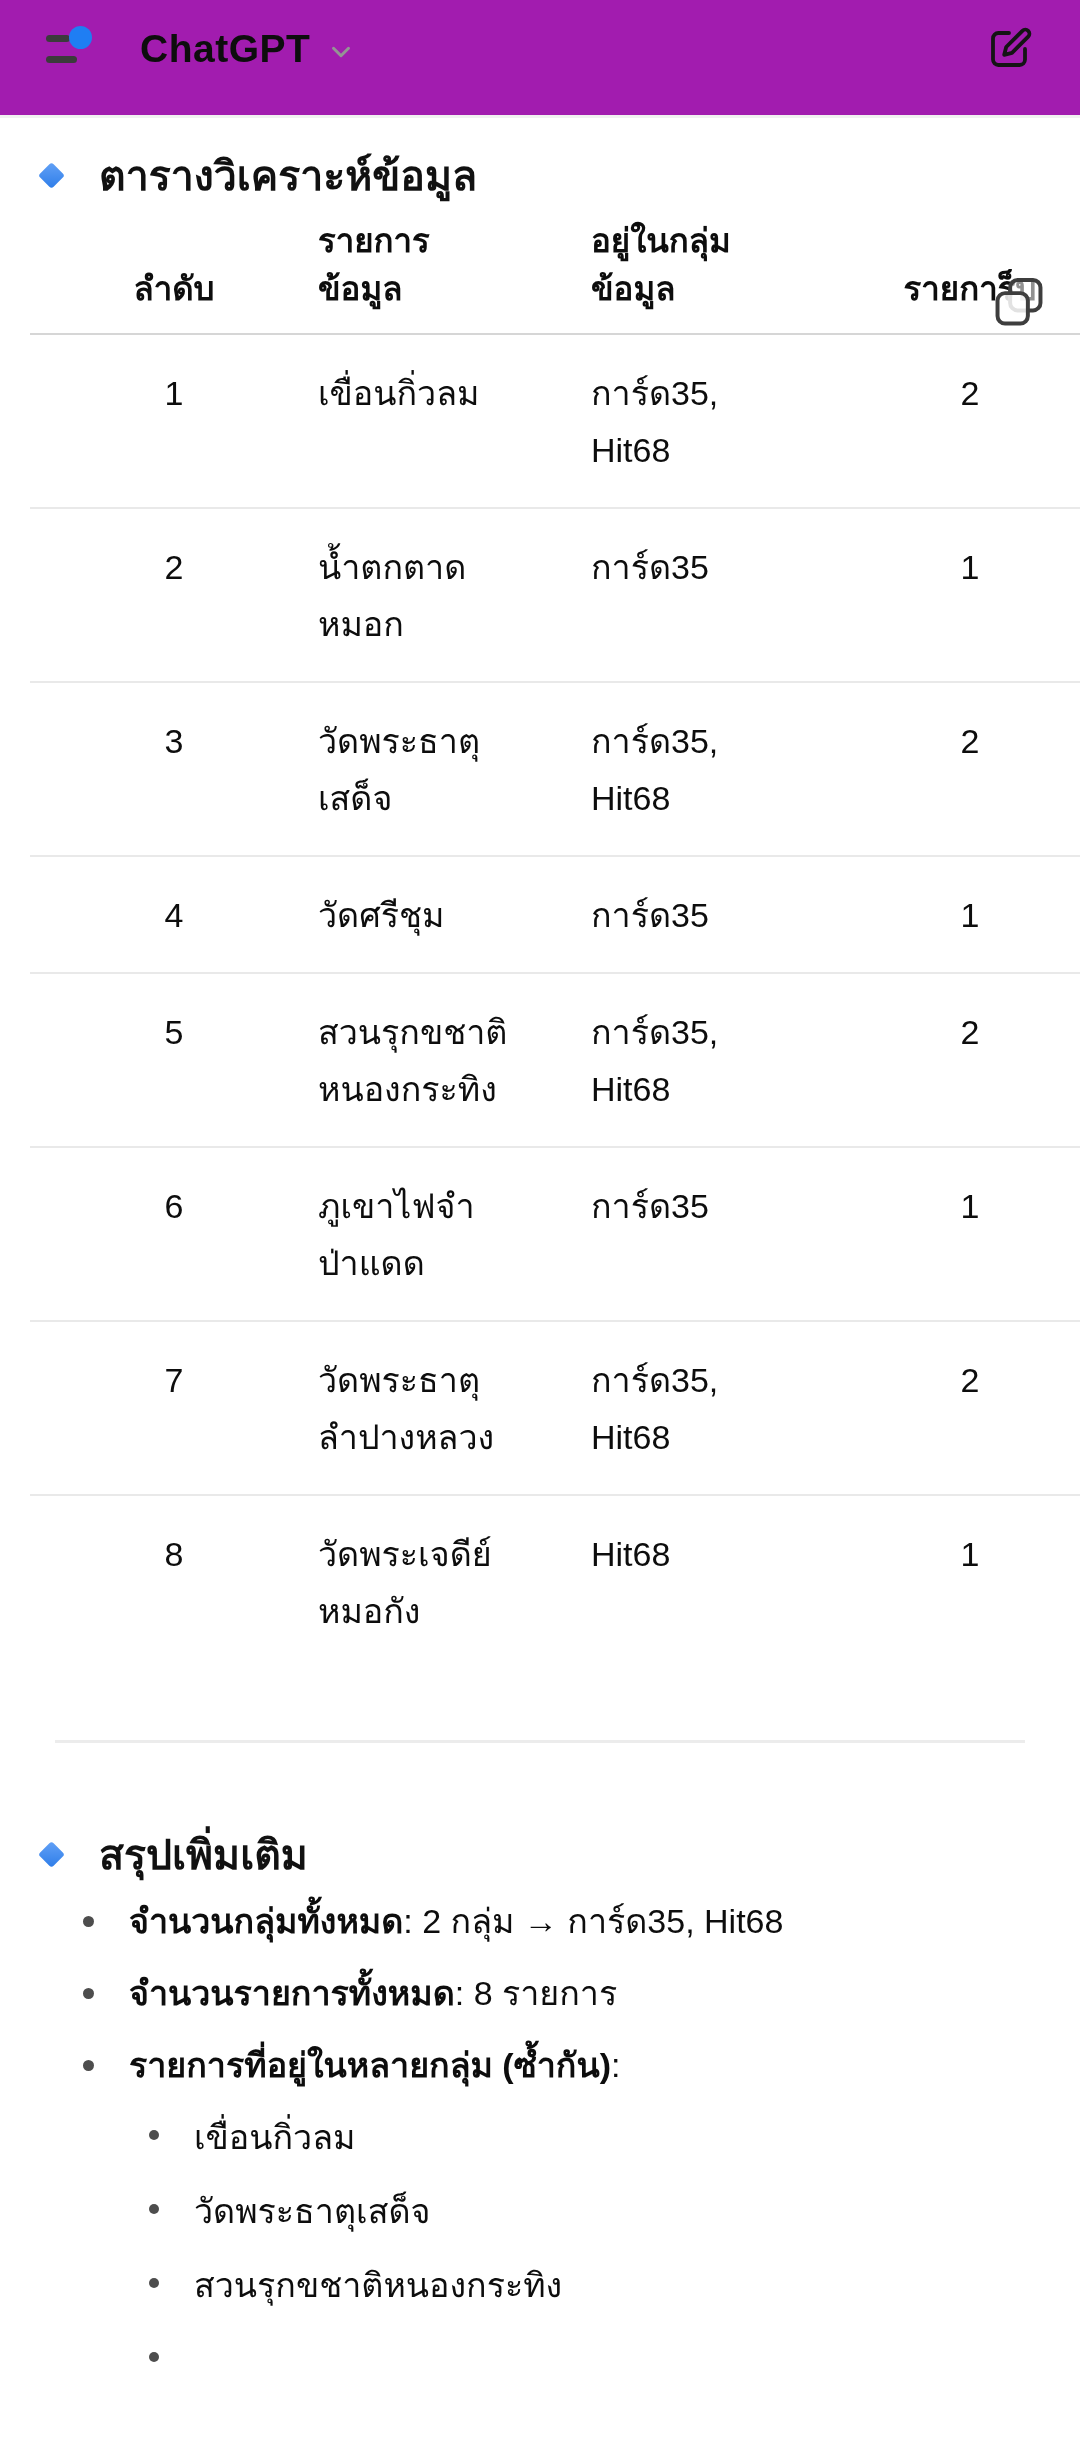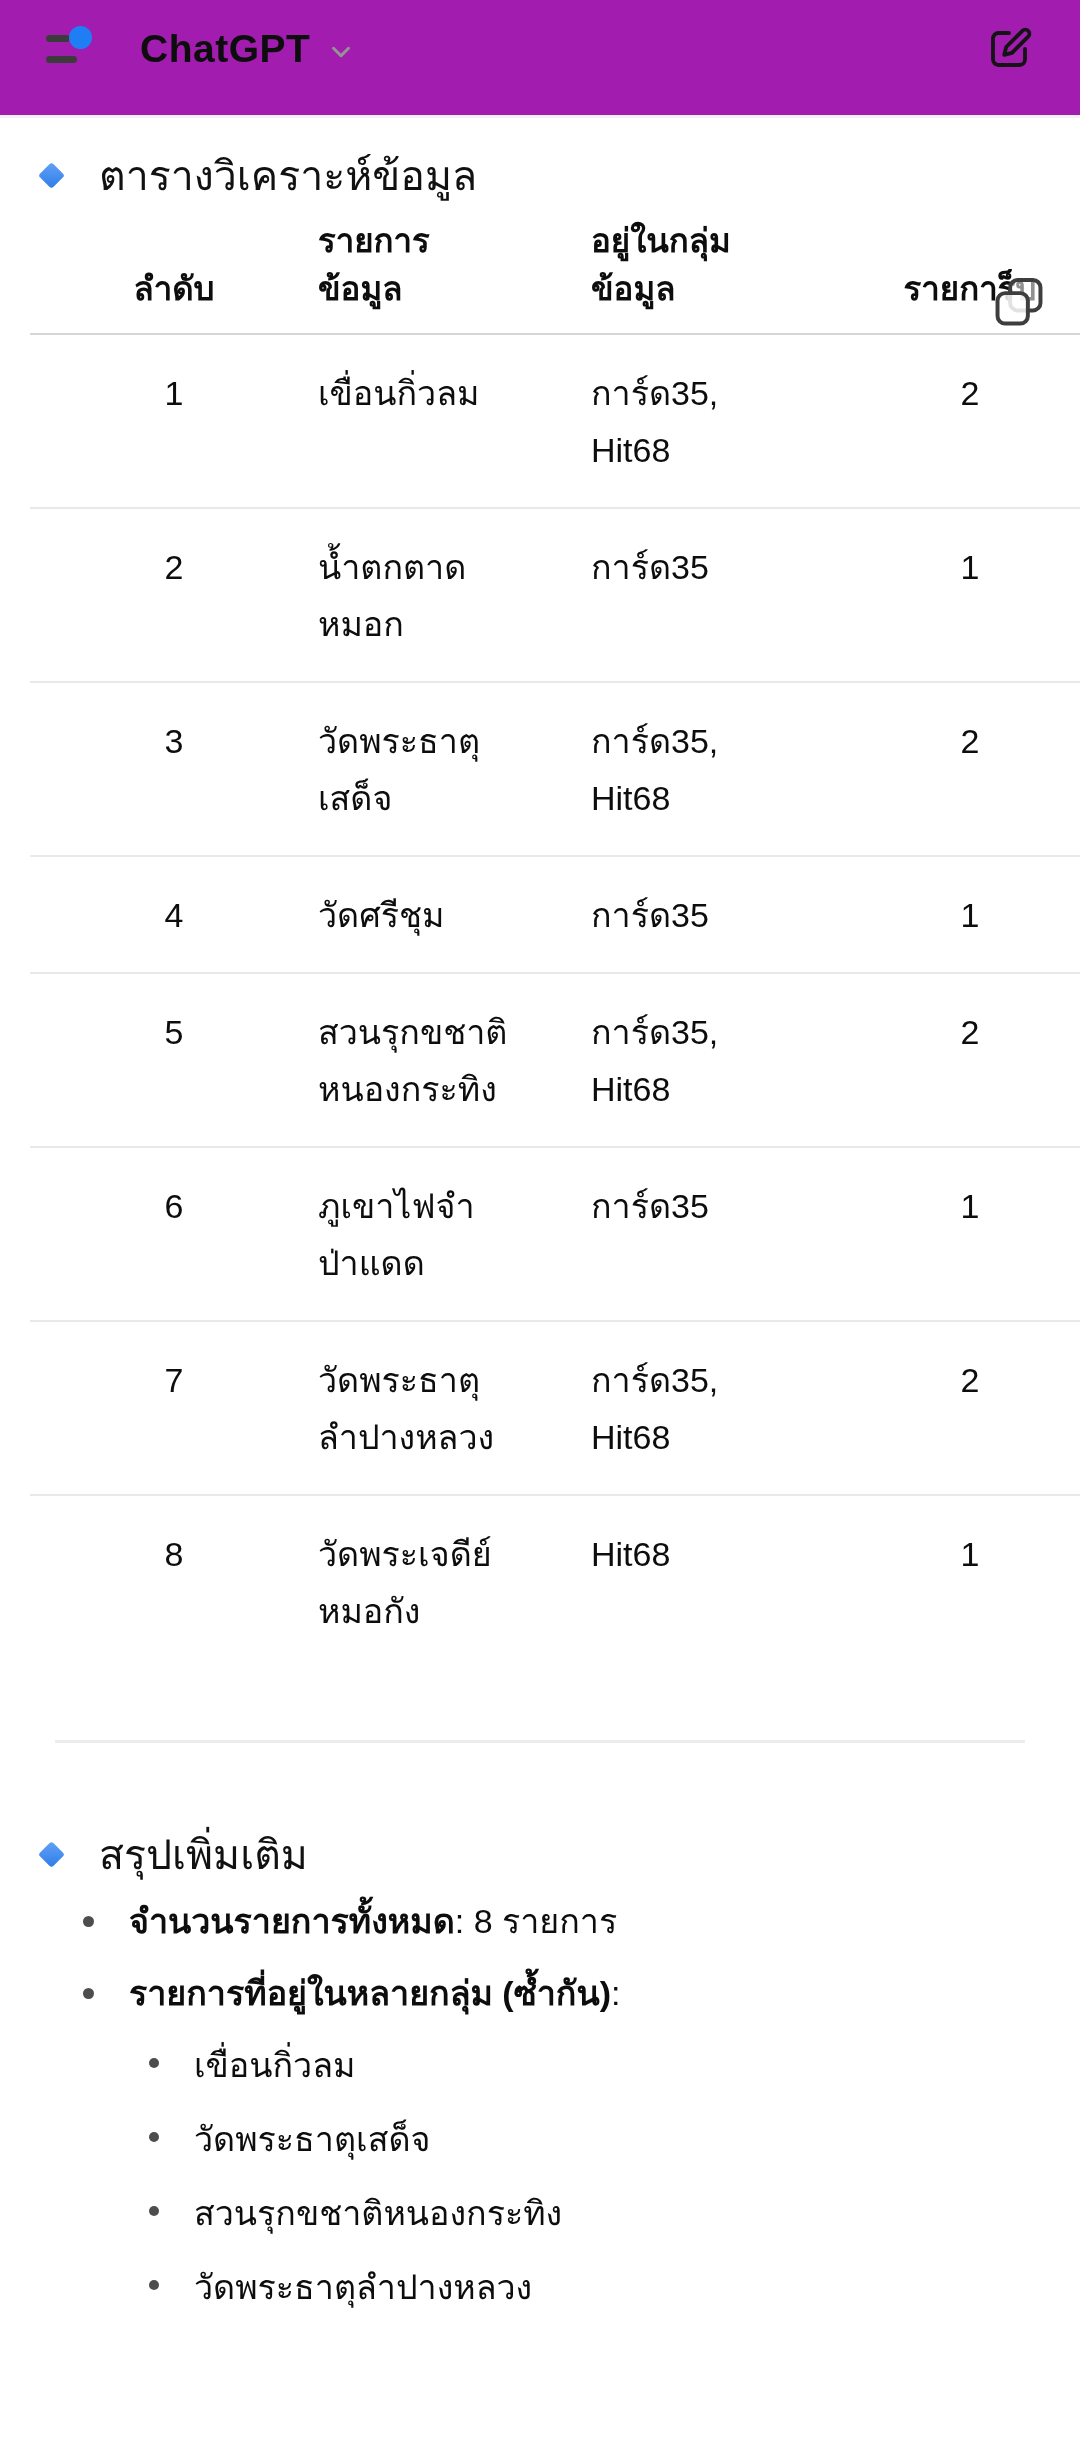--- a/index.html
+++ b/index.html
@@ -34,21 +34,21 @@
     background:none;border:none;padding:0;cursor:pointer;
   }
   .model-title{font-size:39px;font-weight:600;color:#0d0d0d;letter-spacing:.5px;}
   .chev{width:30px;height:30px;margin-top:6px;}
   .compose-btn{
     position:absolute;right:46px;top:24px;width:48px;height:48px;
     background:none;border:none;padding:0;cursor:pointer;
   }
   
   .sec-head{position:absolute;left:42px;display:flex;align-items:center;gap:38px;}
-  .sec-head .txt{font-size:41px;font-weight:400;color:#111;}
+  .sec-head .txt{font-size:41px;font-weight:700;color:#111;}
   .diamond{
     width:19px;height:19px;flex:0 0 auto;
     background:linear-gradient(135deg,#63a1f6,#2d7de9);
     border-radius:3px;transform:rotate(45deg);
   }
   .head-table{top:143px;}
   .head-summary{top:1822px;}
   
   .tbl-wrap{position:absolute;top:205px;left:30px;width:1050px;}
   table{border-collapse:collapse;width:100%;table-layout:fixed;}
@@ -210,20 +210,24 @@
 <div class="hr"></div>
 
 <div class="sec-head head-summary">
   <span class="diamond"></span>
   <span class="txt">สรุปเพิ่มเติม</span>
 </div>
 
 <div class="bullets">
   <div class="b-row">
     <span class="b-dot"></span>
+    <span class="b-text"><b>จำนวนกลุ่มทั้งหมด</b><span>: 2 กลุ่ม → การ์ด35, Hit68</span></span>
+  </div>
+  <div class="b-row">
+    <span class="b-dot"></span>
     <span class="b-text"><b>จำนวนรายการทั้งหมด</b><span>: 8 รายการ</span></span>
   </div>
   <div class="b-row">
     <span class="b-dot"></span>
     <span class="b-text"><b>รายการที่อยู่ในหลายกลุ่ม (ซ้ำกัน)</b><span>:</span></span>
   </div>
 
   <div class="sub">
     <div class="b-row">
       <span class="b-dot"></span>
@@ -232,16 +236,15 @@
     <div class="b-row">
       <span class="b-dot"></span>
       <span class="b-text">วัดพระธาตุเสด็จ</span>
     </div>
     <div class="b-row">
       <span class="b-dot"></span>
       <span class="b-text">สวนรุกขชาติหนองกระทิง</span>
     </div>
     <div class="b-row">
       <span class="b-dot"></span>
-      <span class="b-text">วัดพระธาตุลำปางหลวง</span>
     </div>
   </div>
 </div>
 
 </body></html>

